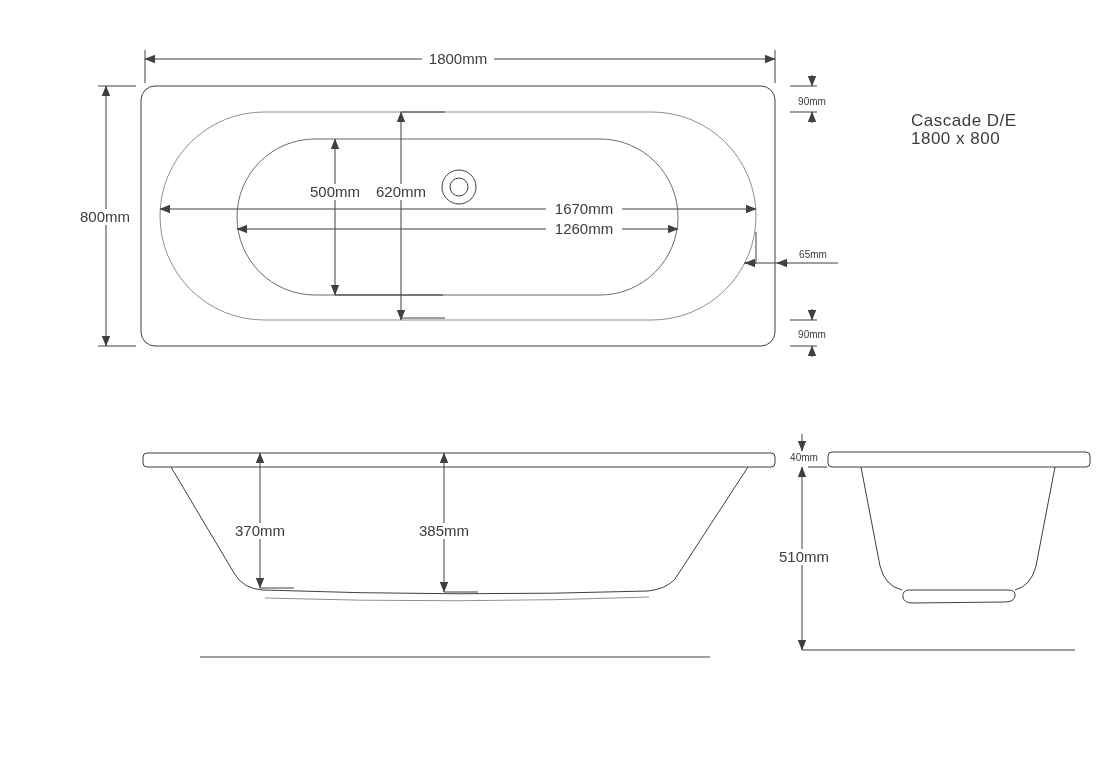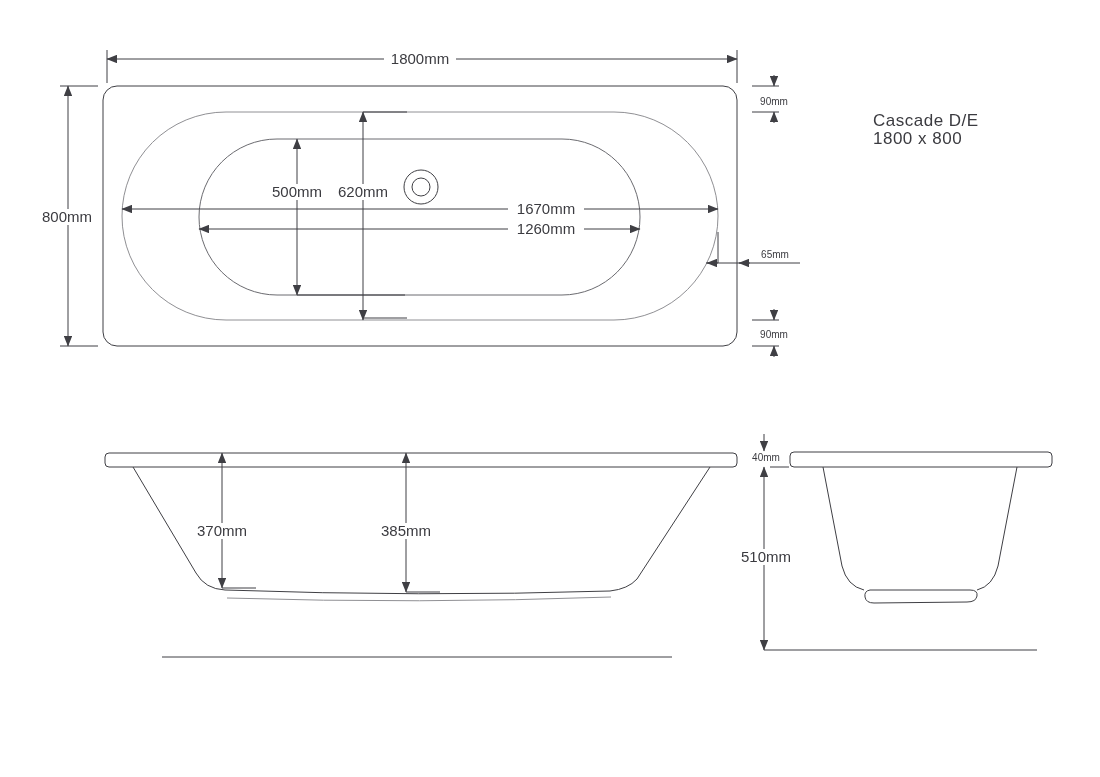--- a/index.html
+++ b/index.html
@@ -3,21 +3,21 @@
 <meta charset="utf-8">
 <style>
   html, body {
     margin: 0;
     padding: 0;
     background: #ffffff;
     width: 1100px;
     height: 777px;
     font-family: "Liberation Sans", sans-serif;
   }
-  .drawing-wrap { width: 924px; height: 777px; position: relative; }
+  .drawing-wrap { width: 924px; height: 777px; position: relative; padding-left: 38px; }
   svg text {
     font-family: "Liberation Sans", sans-serif;
     fill: #3b3b40;
   }
   .dim-label   { font-size: 15px; text-anchor: middle; }
   .dim-label-sm{ font-size: 10px; text-anchor: middle; }
   .title-label { font-size: 17px; letter-spacing: 0.5px; text-anchor: start; }
   .ln      { stroke: #3f3f44; stroke-width: 1; fill: none; }
   .ln-lt   { stroke: #909094; stroke-width: 1; fill: none; }
   .ln-mid  { stroke: #6b6b70; stroke-width: 1; fill: none; }

